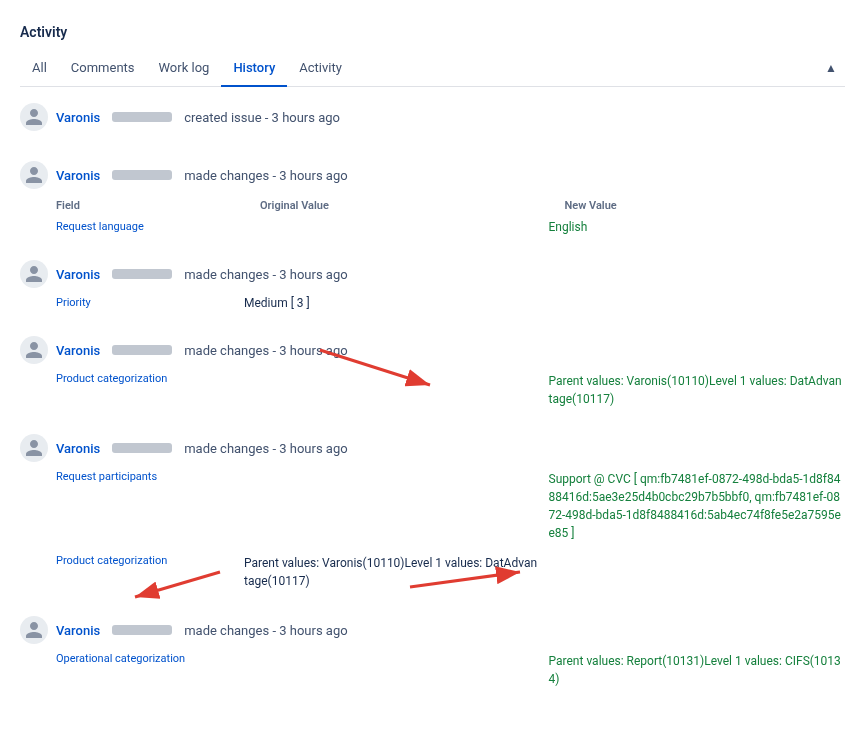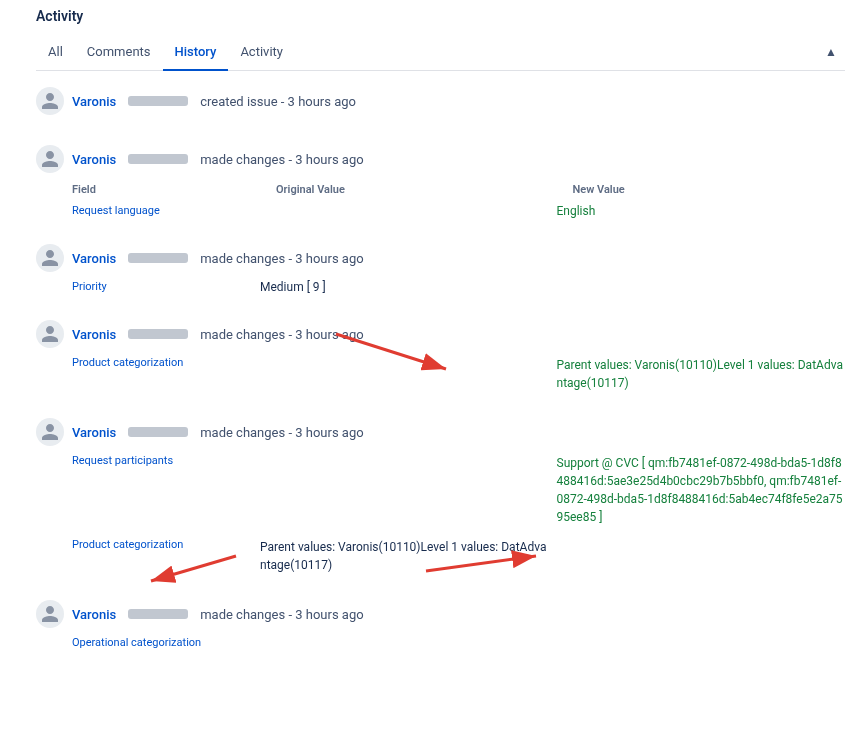--- a/index.html
+++ b/index.html
@@ -5,22 +5,21 @@
     * { box-sizing: border-box; margin: 0; padding: 0; }
     body {
       font-family: -apple-system, BlinkMacSystemFont, "Segoe UI", Roboto, Arial, sans-serif;
       font-size: 13px;
       color: #172b4d;
       background: #fff;
       width: 865px;
       min-height: 745px;
     }
     .container {
-      padding: 8px 20px;
-      margin-left: 16px;
+      padding: 24px 20px;
     }
     .section-title {
       font-size: 14px;
       font-weight: 600;
       color: #172b4d;
       margin-bottom: 10px;
     }
     .tabs {
       display: flex;
       align-items: center;
@@ -145,20 +144,21 @@
   </style>
 </head>
 <body>
 
 <div class="container">
   <div class="section-title">Activity</div>
 
   <div class="tabs">
     <span class="tab">All</span>
     <span class="tab">Comments</span>
+    <span class="tab">Work log</span>
     <span class="tab active">History</span>
     <span class="tab">Activity</span>
     <span class="tab-chevron">▲</span>
   </div>
 
   <div class="activity-entry">
     <div class="entry-header">
       <div class="avatar">
         <svg viewBox="0 0 24 24">
             <path d="M12 12c2.7 0 4.8-2.1 4.8-4.8S14.7 2.4 12 2.4 7.2 4.5 7.2 7.2 9.3 12 12 12zm0 2.4c-3.2 0-9.6 1.6-9.6 4.8v2.4h19.2v-2.4c0-3.2-6.4-4.8-9.6-4.8z"></path>
@@ -208,21 +208,21 @@
       </div>
       <div class="entry-meta">
         <span class="user-name">Varonis</span>
         <span class="user-redacted"></span>
         <span class="entry-action">made changes - 3 hours ago</span>
       </div>
     </div>
     <div class="changes-table">
       <div class="changes-row">
         <span class="field-name">Priority</span>
-        <span class="field-value">Medium [ 9 ]</span>
+        <span class="field-value">Medium [ 3 ]</span>
       </div>
     </div>
   </div>
 
   <div class="activity-entry" style="position:relative;">
     <div class="entry-header">
       <div class="avatar">
         <svg viewBox="0 0 24 24">
             <path d="M12 12c2.7 0 4.8-2.1 4.8-4.8S14.7 2.4 12 2.4 7.2 4.5 7.2 7.2 9.3 12 12 12zm0 2.4c-3.2 0-9.6 1.6-9.6 4.8v2.4h19.2v-2.4c0-3.2-6.4-4.8-9.6-4.8z"></path>
           </svg>
@@ -319,17 +319,18 @@
       <div class="entry-meta">
         <span class="user-name">Varonis</span>
         <span class="user-redacted"></span>
         <span class="entry-action">made changes - 3 hours ago</span>
       </div>
     </div>
     <div class="changes-table">
       <div class="changes-row">
         <span class="field-name">Operational categorization</span>
         <span class="field-value"></span>
+        <span class="field-new-value long-value">Parent values: Report(10131)Level 1 values: CIFS(10134)</span>
       </div>
     </div>
   </div>
 
 </div>
 
 </body></html>

